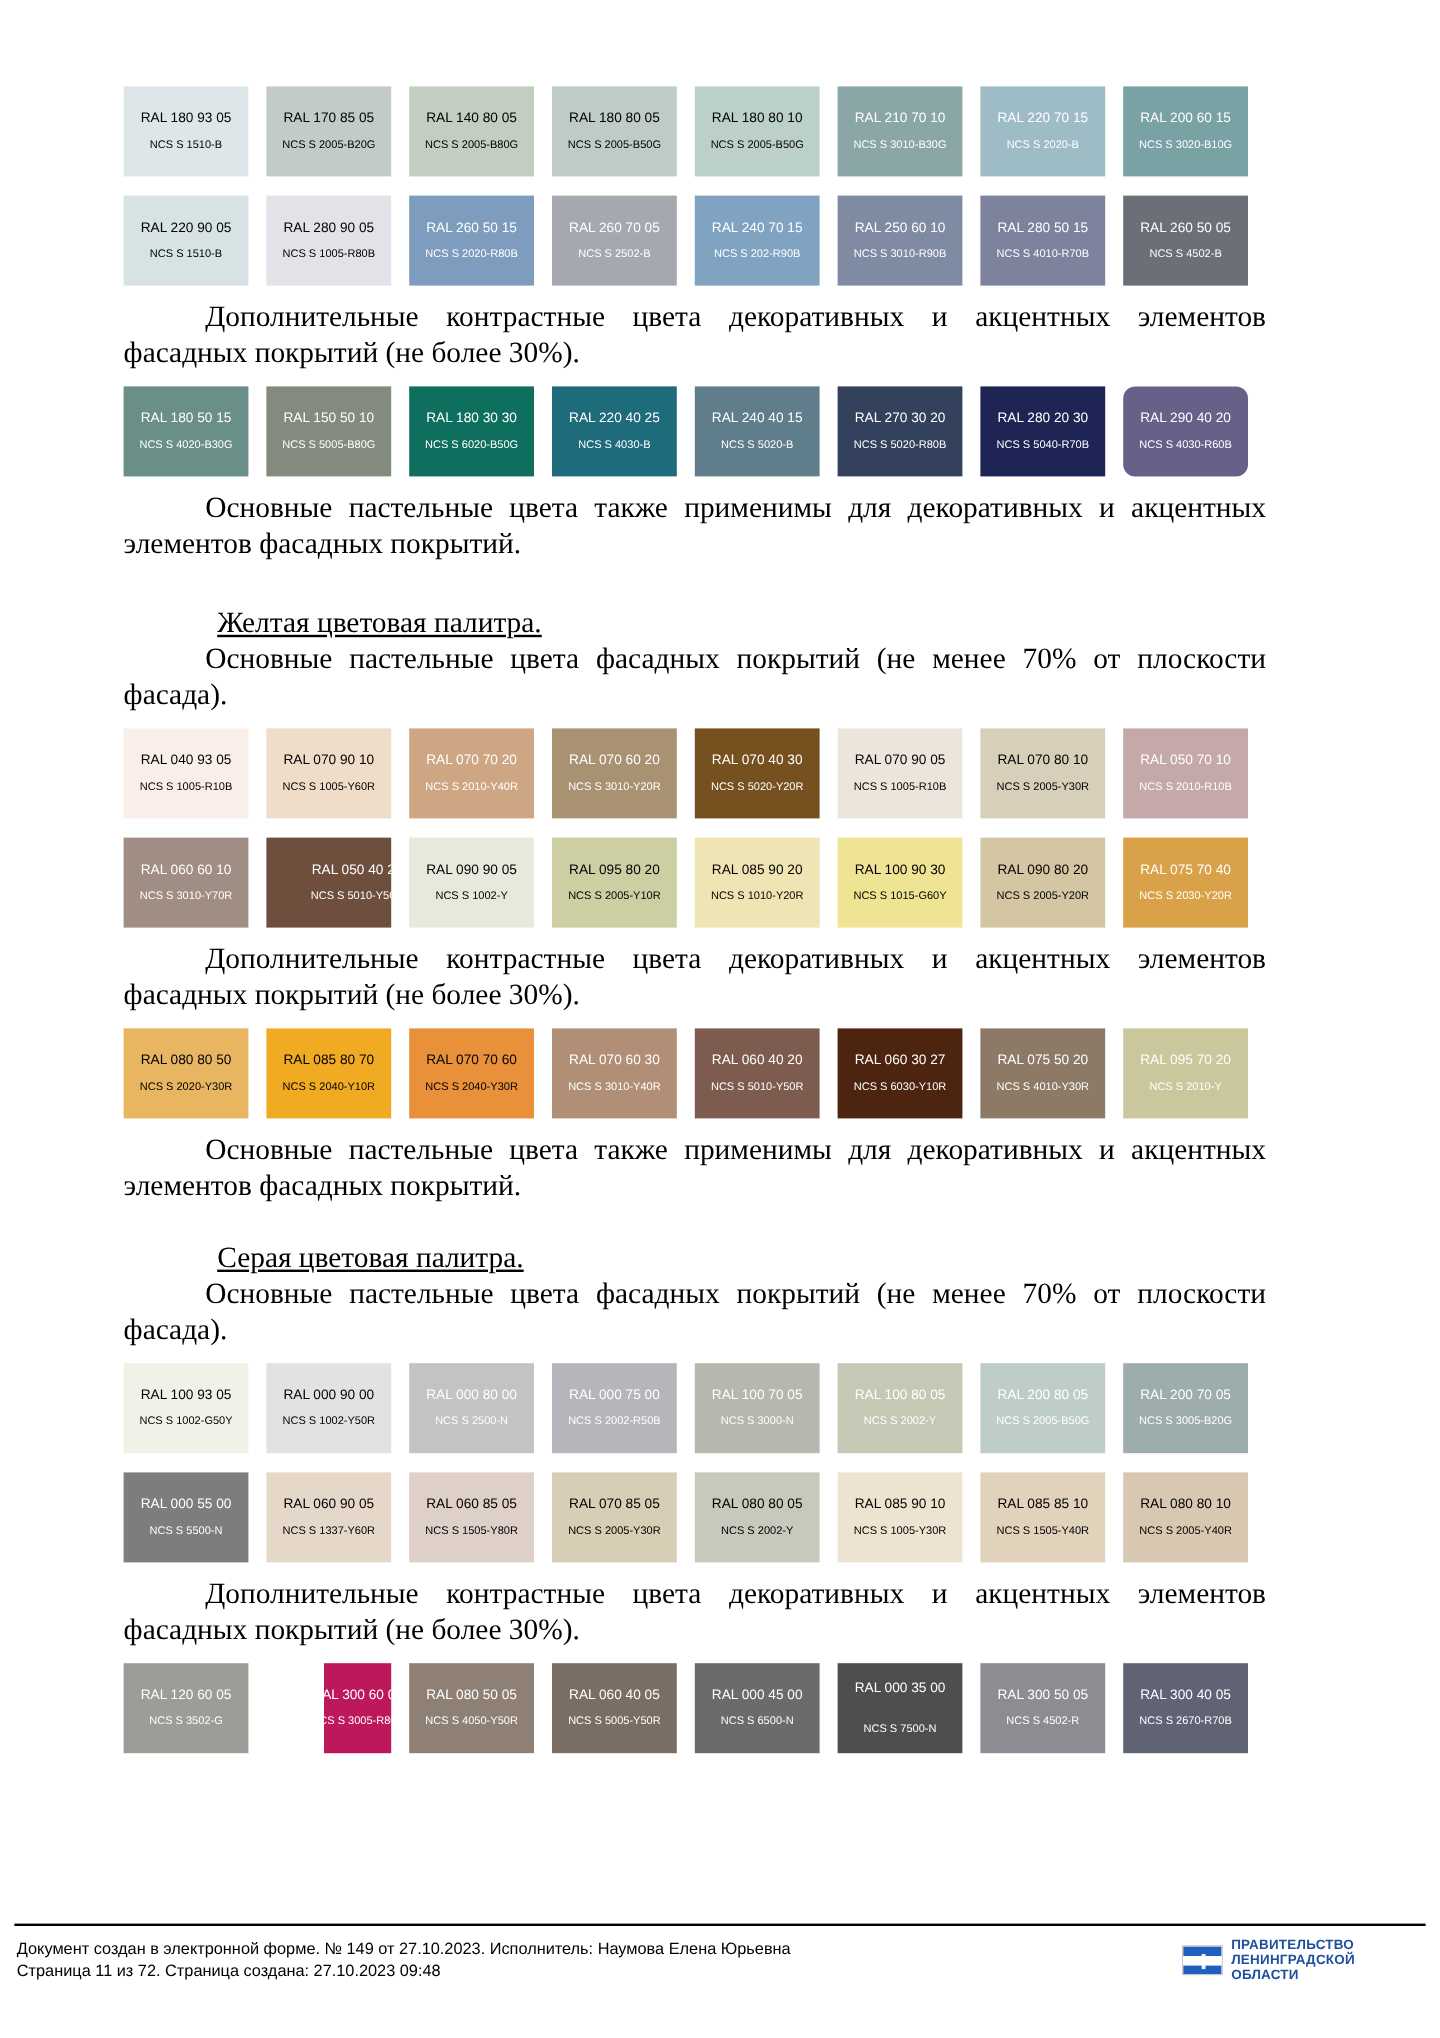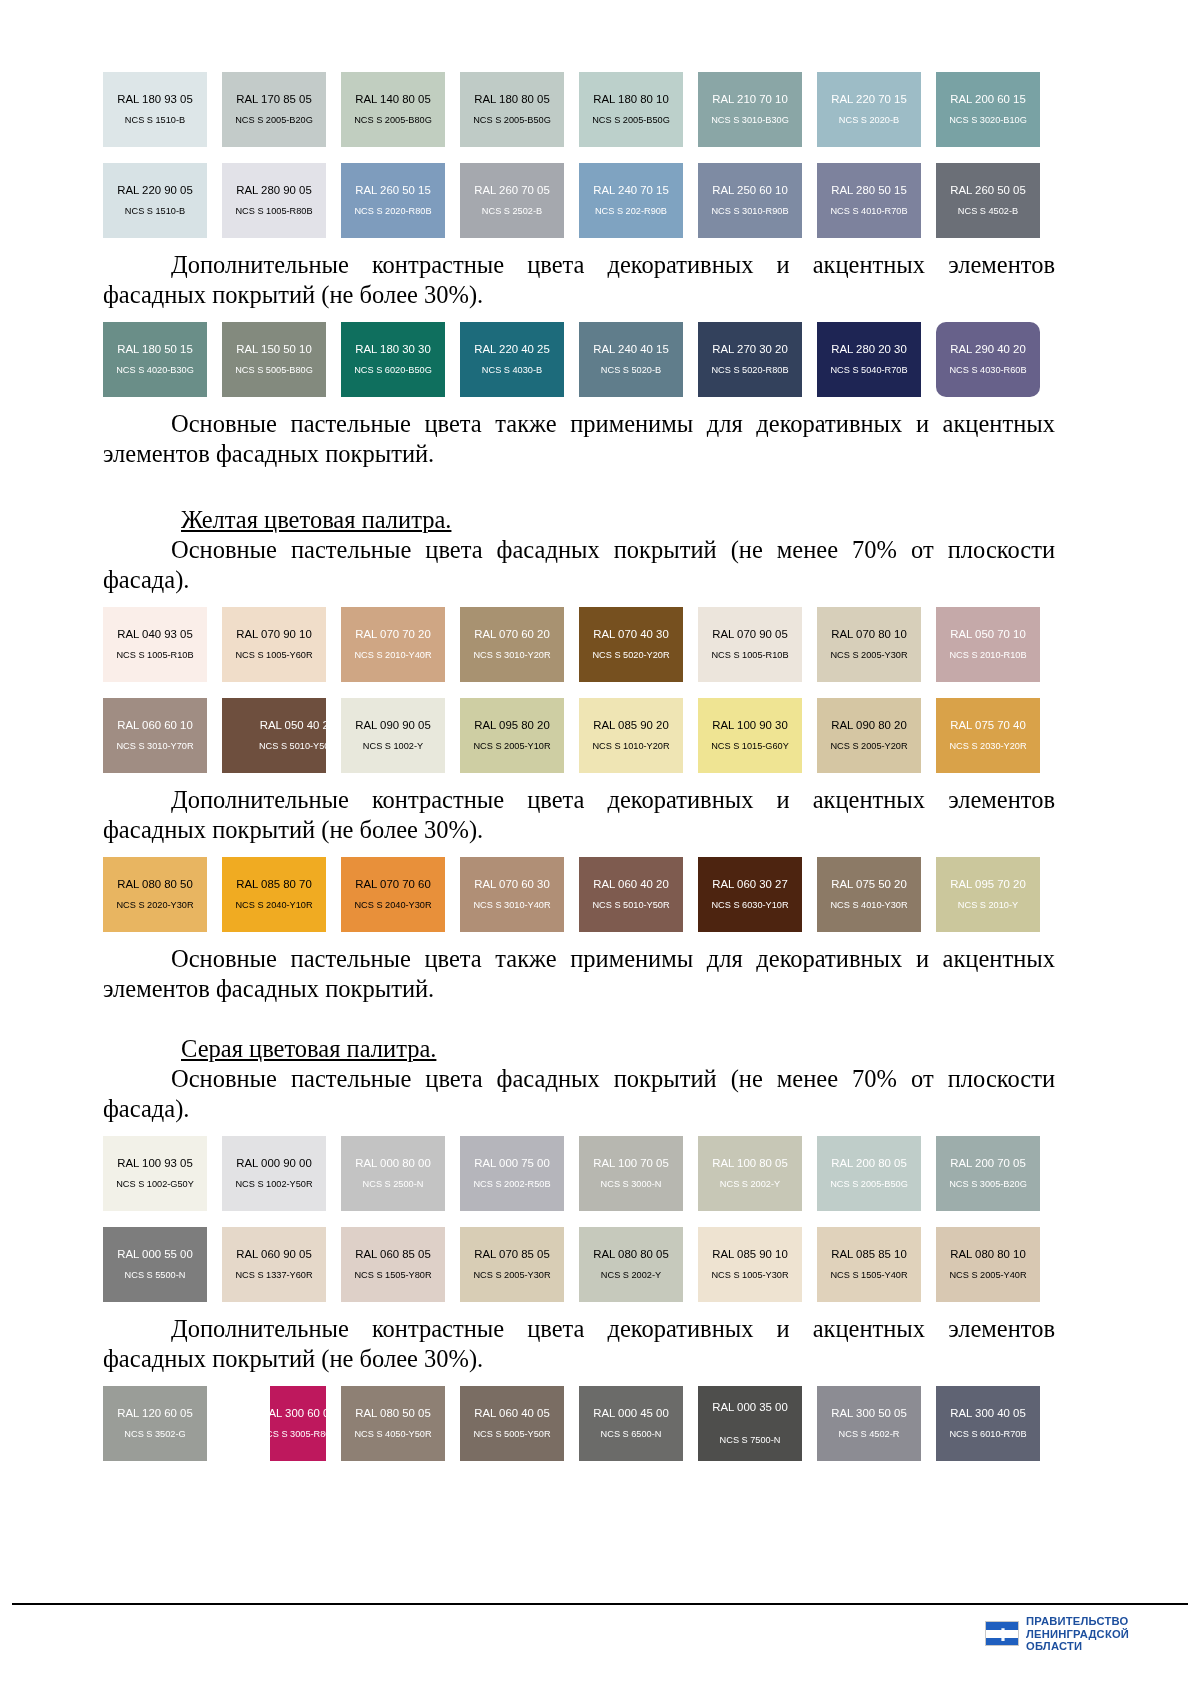--- a/index.html
+++ b/index.html
@@ -497,28 +497,32 @@
         <div class="swatch dark" style="background: rgb(78, 78, 76); gap: 12px;">
           <div class="ral">RAL 000 35 00</div>
           <div class="ncs">NCS S 7500-N</div>
         </div>
         <div class="swatch dark" style="background: rgb(140, 140, 147);">
           <div class="ral">RAL 300 50 05</div>
           <div class="ncs">NCS S 4502-R</div>
         </div>
         <div class="swatch dark" style="background: rgb(95, 99, 115);">
           <div class="ral">RAL 300 40 05</div>
-          <div class="ncs">NCS S 6010-R70B</div>
+          <div class="ncs">NCS S 2670-R70B</div>
         </div>
       </div>
 
   </div>
 
   <div class="footer">
     <div class="rule"></div>
+    <div class="ftext">
+      <div>Документ создан в электронной форме. № 149 от 27.10.2023. Исполнитель: Наумова Елена Юрьевна</div>
+      <div>Страница 11 из 72. Страница создана: 27.10.2023 09:48</div>
+    </div>
     <div class="logo">
       <div class="emblem">
         <div class="band b1"></div>
         <div class="band b2"></div>
         <div class="band b3"></div>
         <div class="key"></div>
       </div>
       <div class="ltext">
         <div>ПРАВИТЕЛЬСТВО</div>
         <div>ЛЕНИНГРАДСКОЙ</div>

